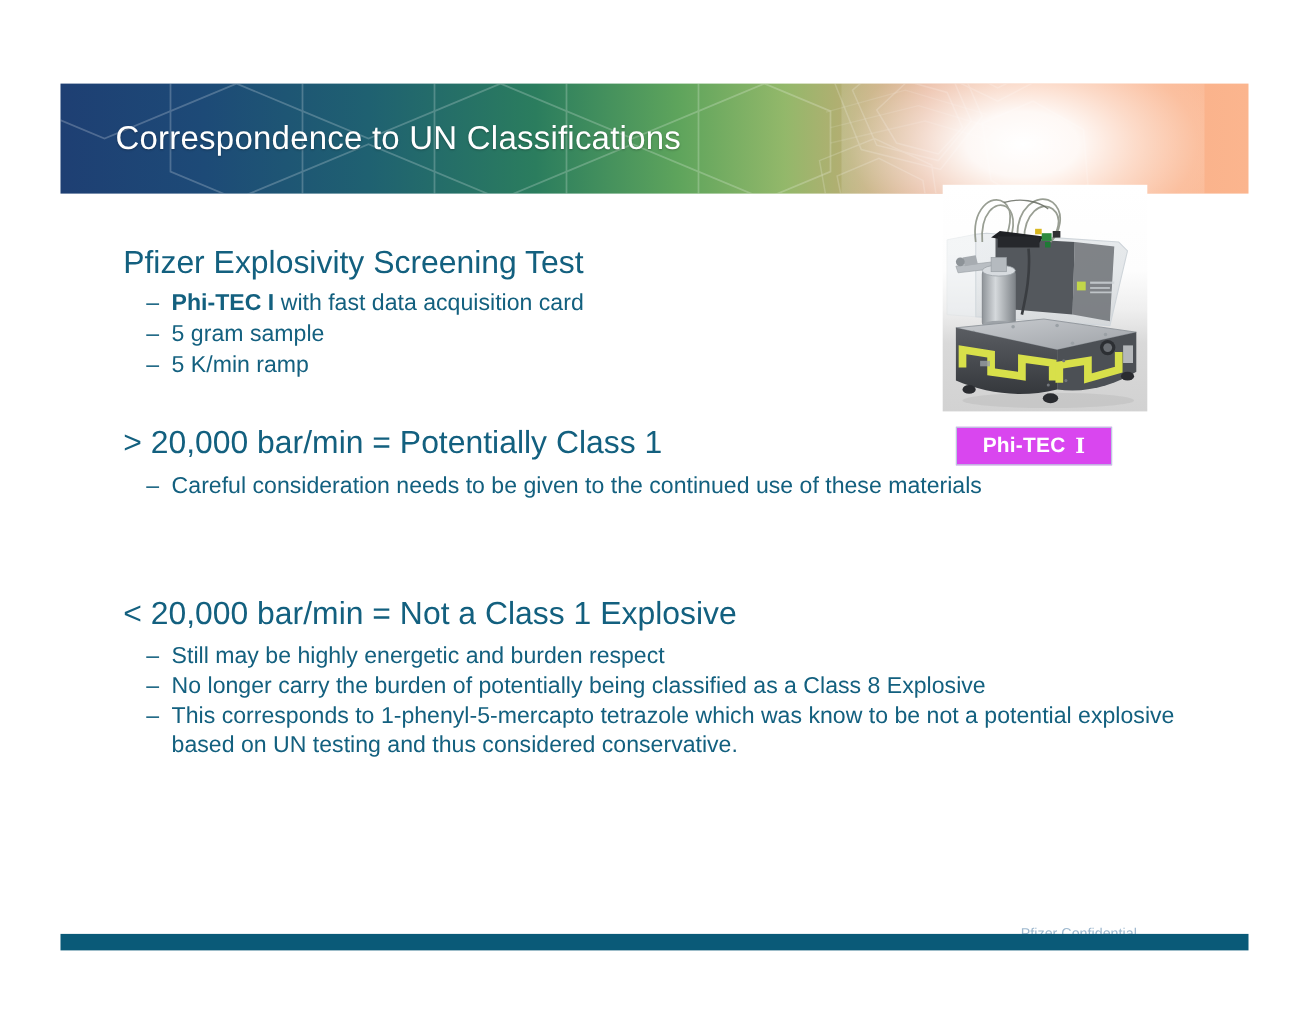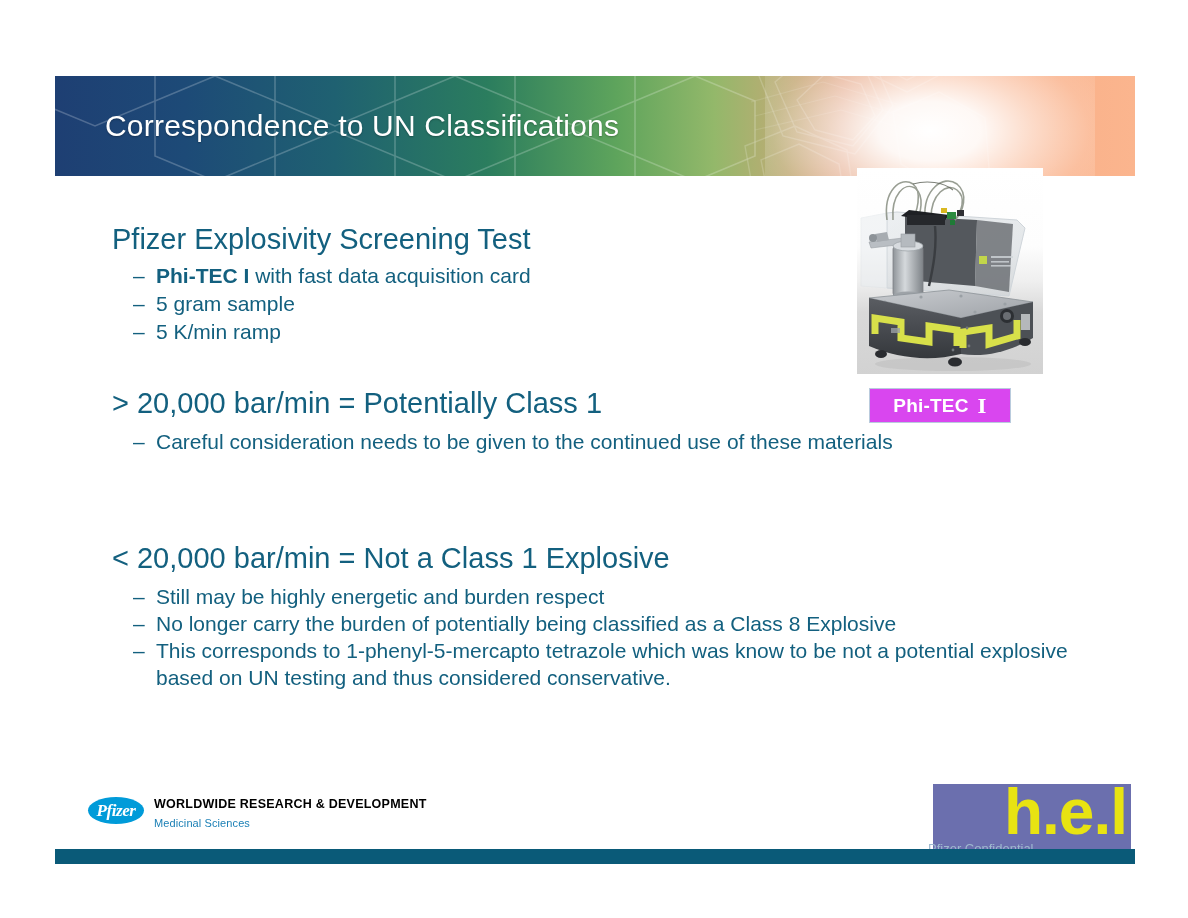--- a/index.html
+++ b/index.html
@@ -441,31 +441,19 @@
         <circle cx="96" cy="182" r="1.4"></circle>
       </g>
     </svg>
   </div>
 
   <div id="phitec-badge">
     <span>Phi-TEC</span>
       <span class="roman">I</span>
   </div>
 
-  <div id="pfizer-logo-group">
-    <div id="pfizer-oval">
-      <span>Pfizer</span>
-    </div>
-    <div id="pfizer-wordmarks">
-      <div id="pfizer-division">WORLDWIDE RESEARCH &amp; DEVELOPMENT</div>
-      <div id="pfizer-subdivision">Medicinal Sciences</div>
-    </div>
-  </div>
-
-  <div id="hel-logo">
-    <div id="hel-logo-text">h.e.l</div>
-  </div>
+
 
   <div id="confidential-note">Pfizer Confidential</div>
 
   <div id="footer-bar"></div>
 
 </div>
 
 </body></html>

